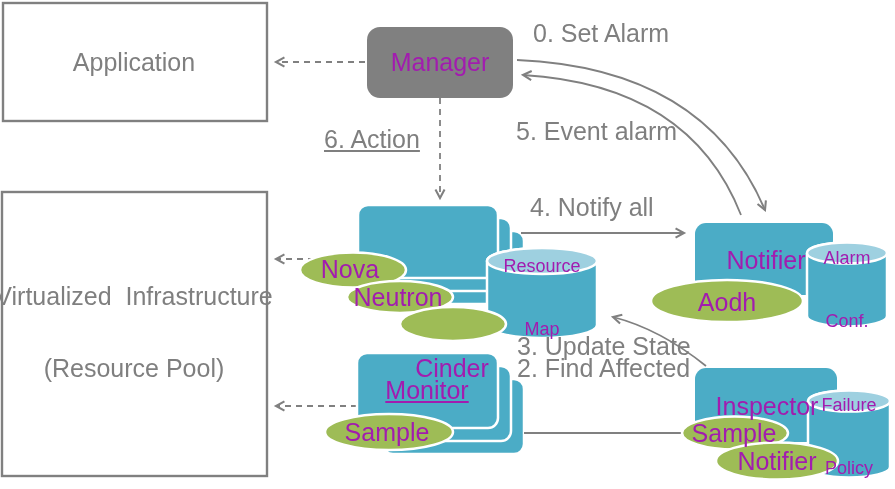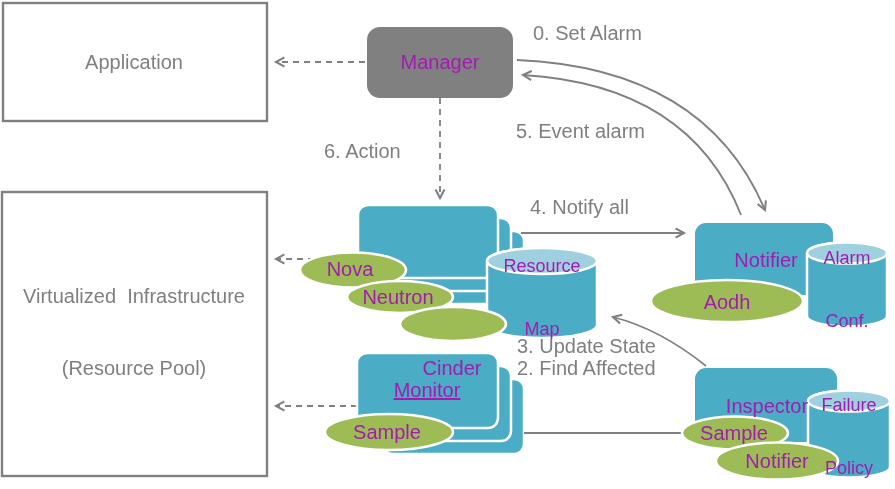--- a/index.html
+++ b/index.html
@@ -2,21 +2,21 @@
 <html><head>
 <meta charset="utf-8">
 <style>
   html,body{margin:0;padding:0;background:#fff;}
   .diagram{
     position:relative;width:895px;height:489px;background:#ffffff;
     font-family:"Liberation Sans",sans-serif;overflow:hidden;
   }
   .diagram svg{position:absolute;left:0;top:0;}
   .lbl{
-    position:absolute;font-size:20px;color:#7f7f7f;white-space:pre;
+    position:absolute;font-size:25px;color:#7f7f7f;white-space:pre;
     line-height:22px;
   }
   .lbl.center{transform:translate(-50%,-50%);text-align:center;}
   .lbl.white{color:#a21caf;}
   .lbl.cyl{font-size:18px;line-height:21px;}
   .lbl.two{line-height:24px;}
 </style>
 </head>
 <body>
 
@@ -118,19 +118,19 @@
 
   <div class="lbl center white" style="left:350px;top:269px;">Nova</div>
   <div class="lbl center white" style="left:398px;top:297px;">Neutron</div>
   <div class="lbl center white" style="left:452px;top:324px;margin-top:44px;">Cinder</div>
   <div class="lbl center white" style="left:727px;top:302px;">Aodh</div>
   <div class="lbl center white" style="left:387px;top:432px;">Sample</div>
   <div class="lbl center white" style="left:734px;top:433px;">Sample</div>
   <div class="lbl center white" style="left:777px;top:461px;">Notifier</div>
 
   <div class="lbl" style="left:533px;top:22px;">0. Set Alarm</div>
-  <div class="lbl" style="left:324px;top:140px;">6. Action</div>
+  <div class="lbl" style="left:324px;top:128px;text-decoration:underline;">6. Action</div>
   <div class="lbl" style="left:516px;top:120px;">5. Event alarm</div>
   <div class="lbl" style="left:530px;top:196px;">4. Notify all</div>
   <div class="lbl" style="left:517px;top:335px;">3. Update State</div>
   <div class="lbl" style="left:517px;top:357px;">2. Find Affected</div>
 
 </div>
 
 </body></html>

